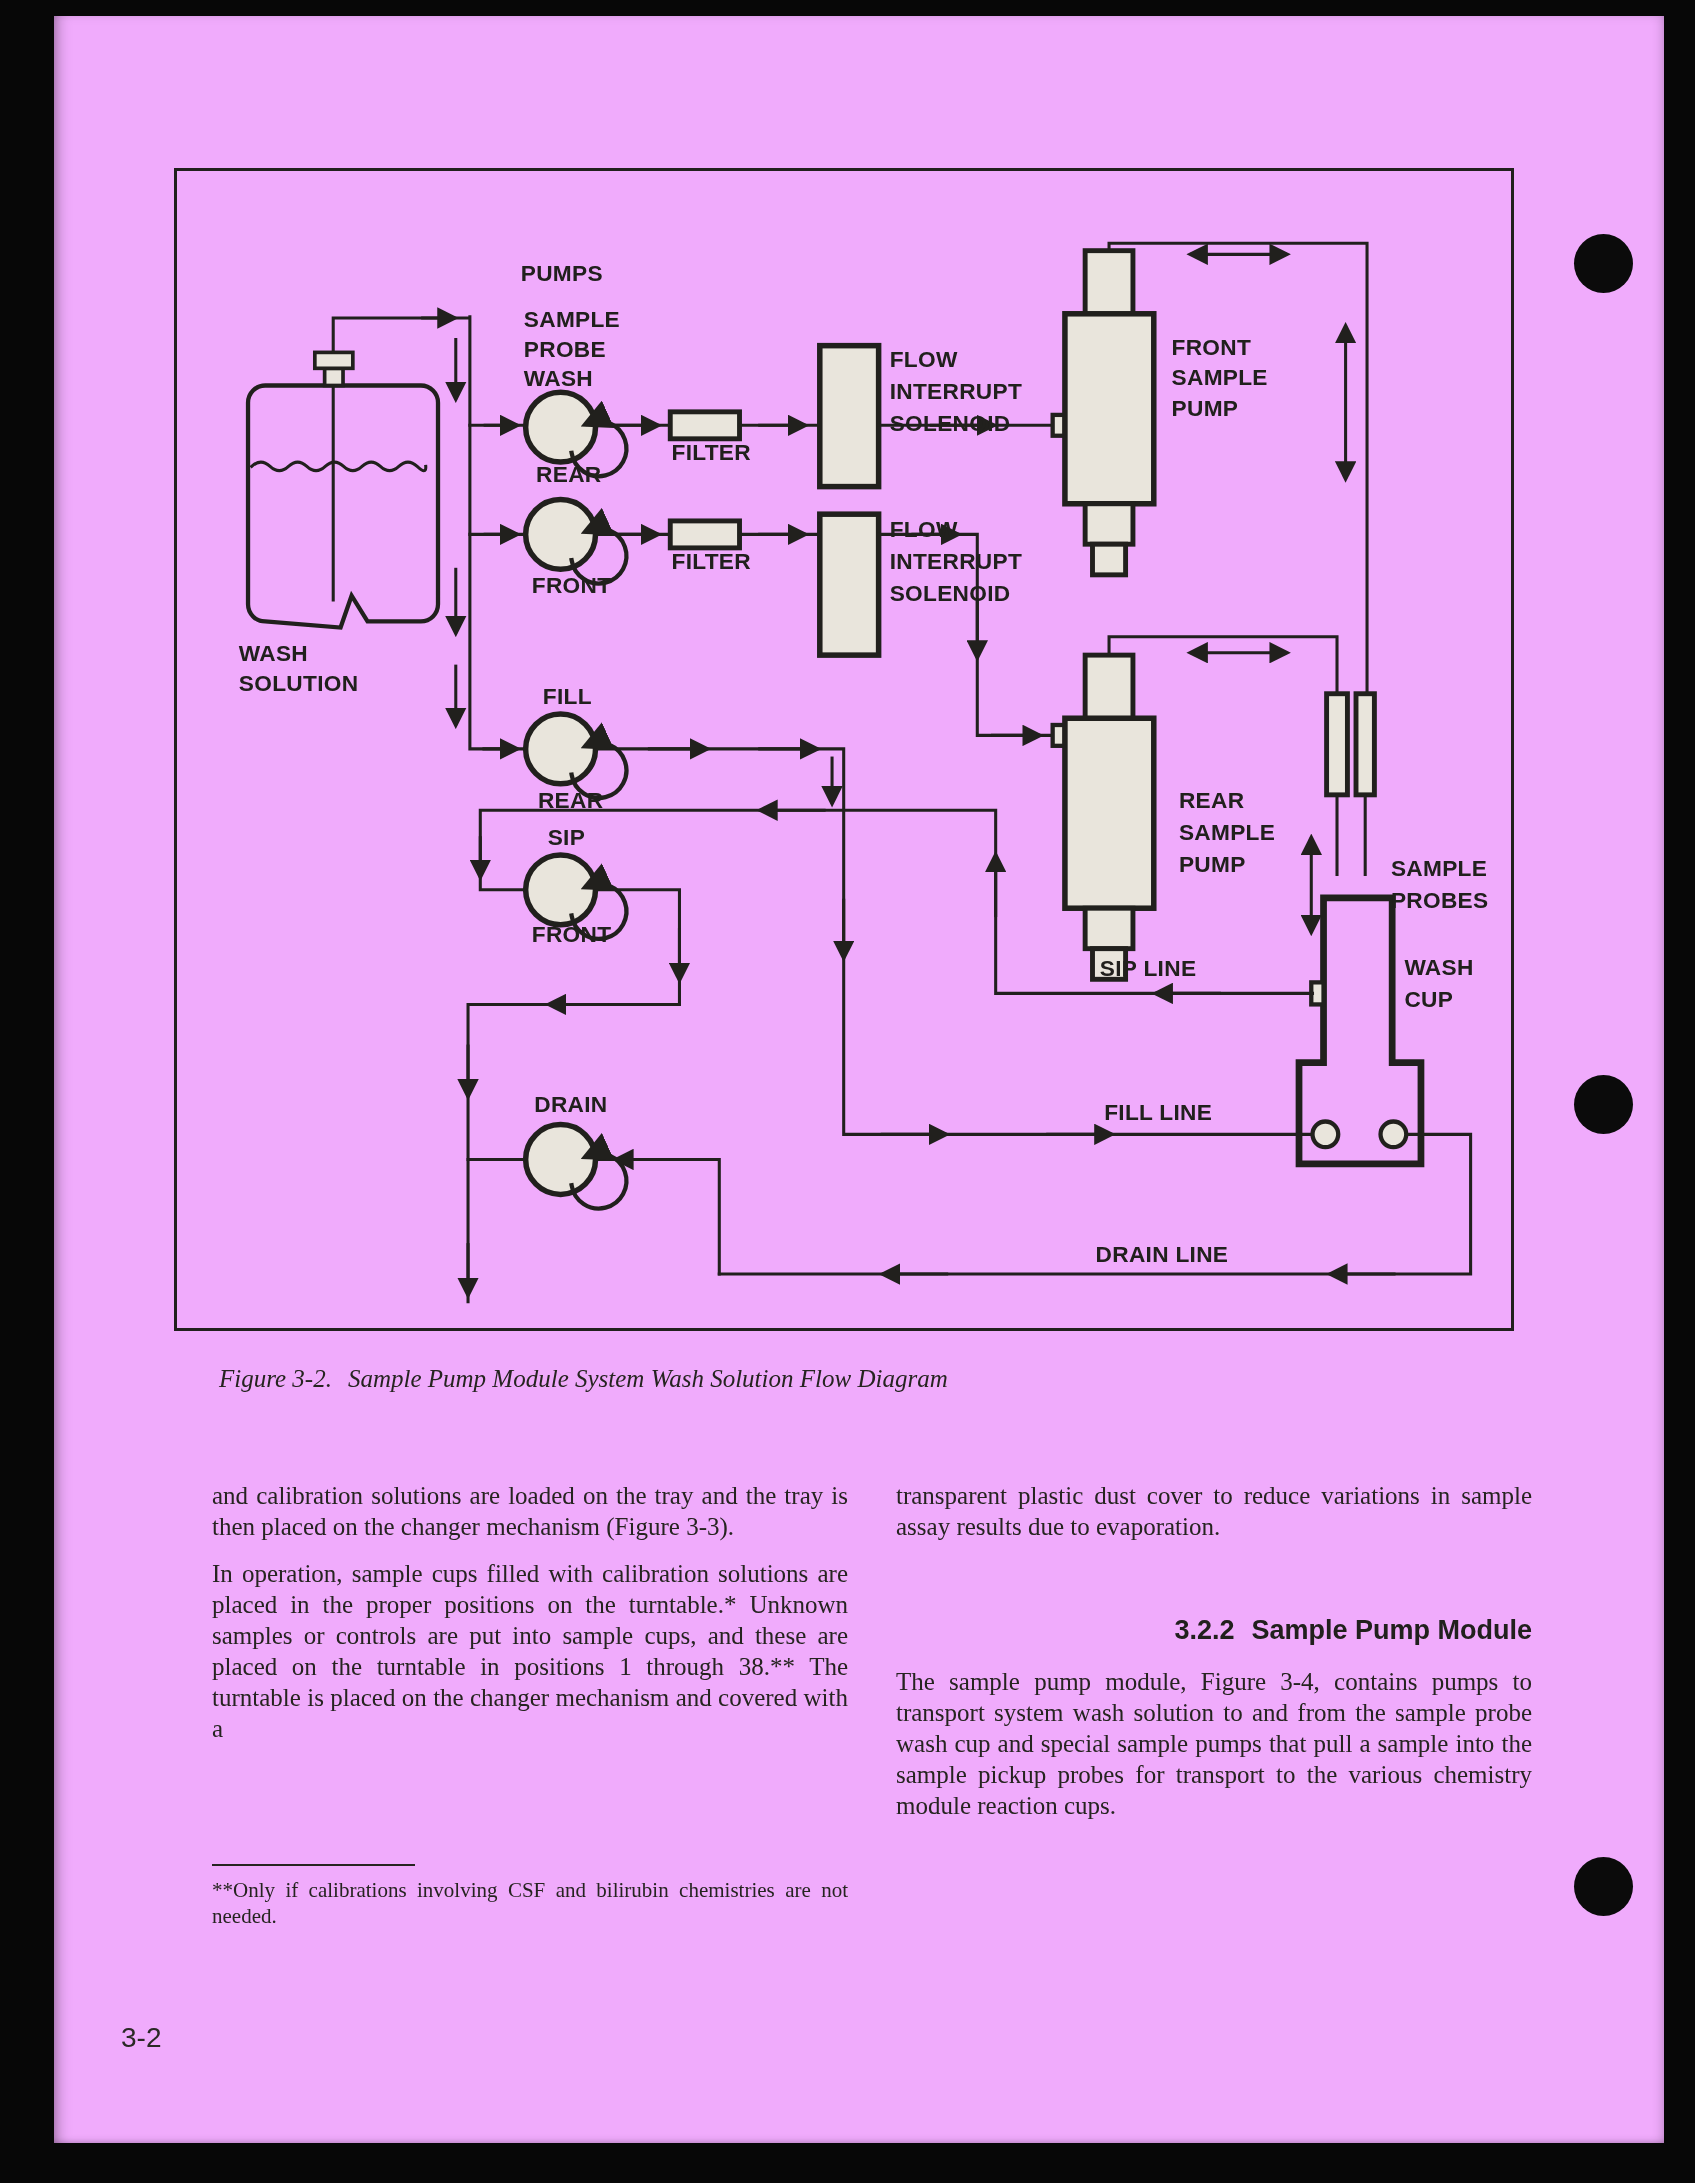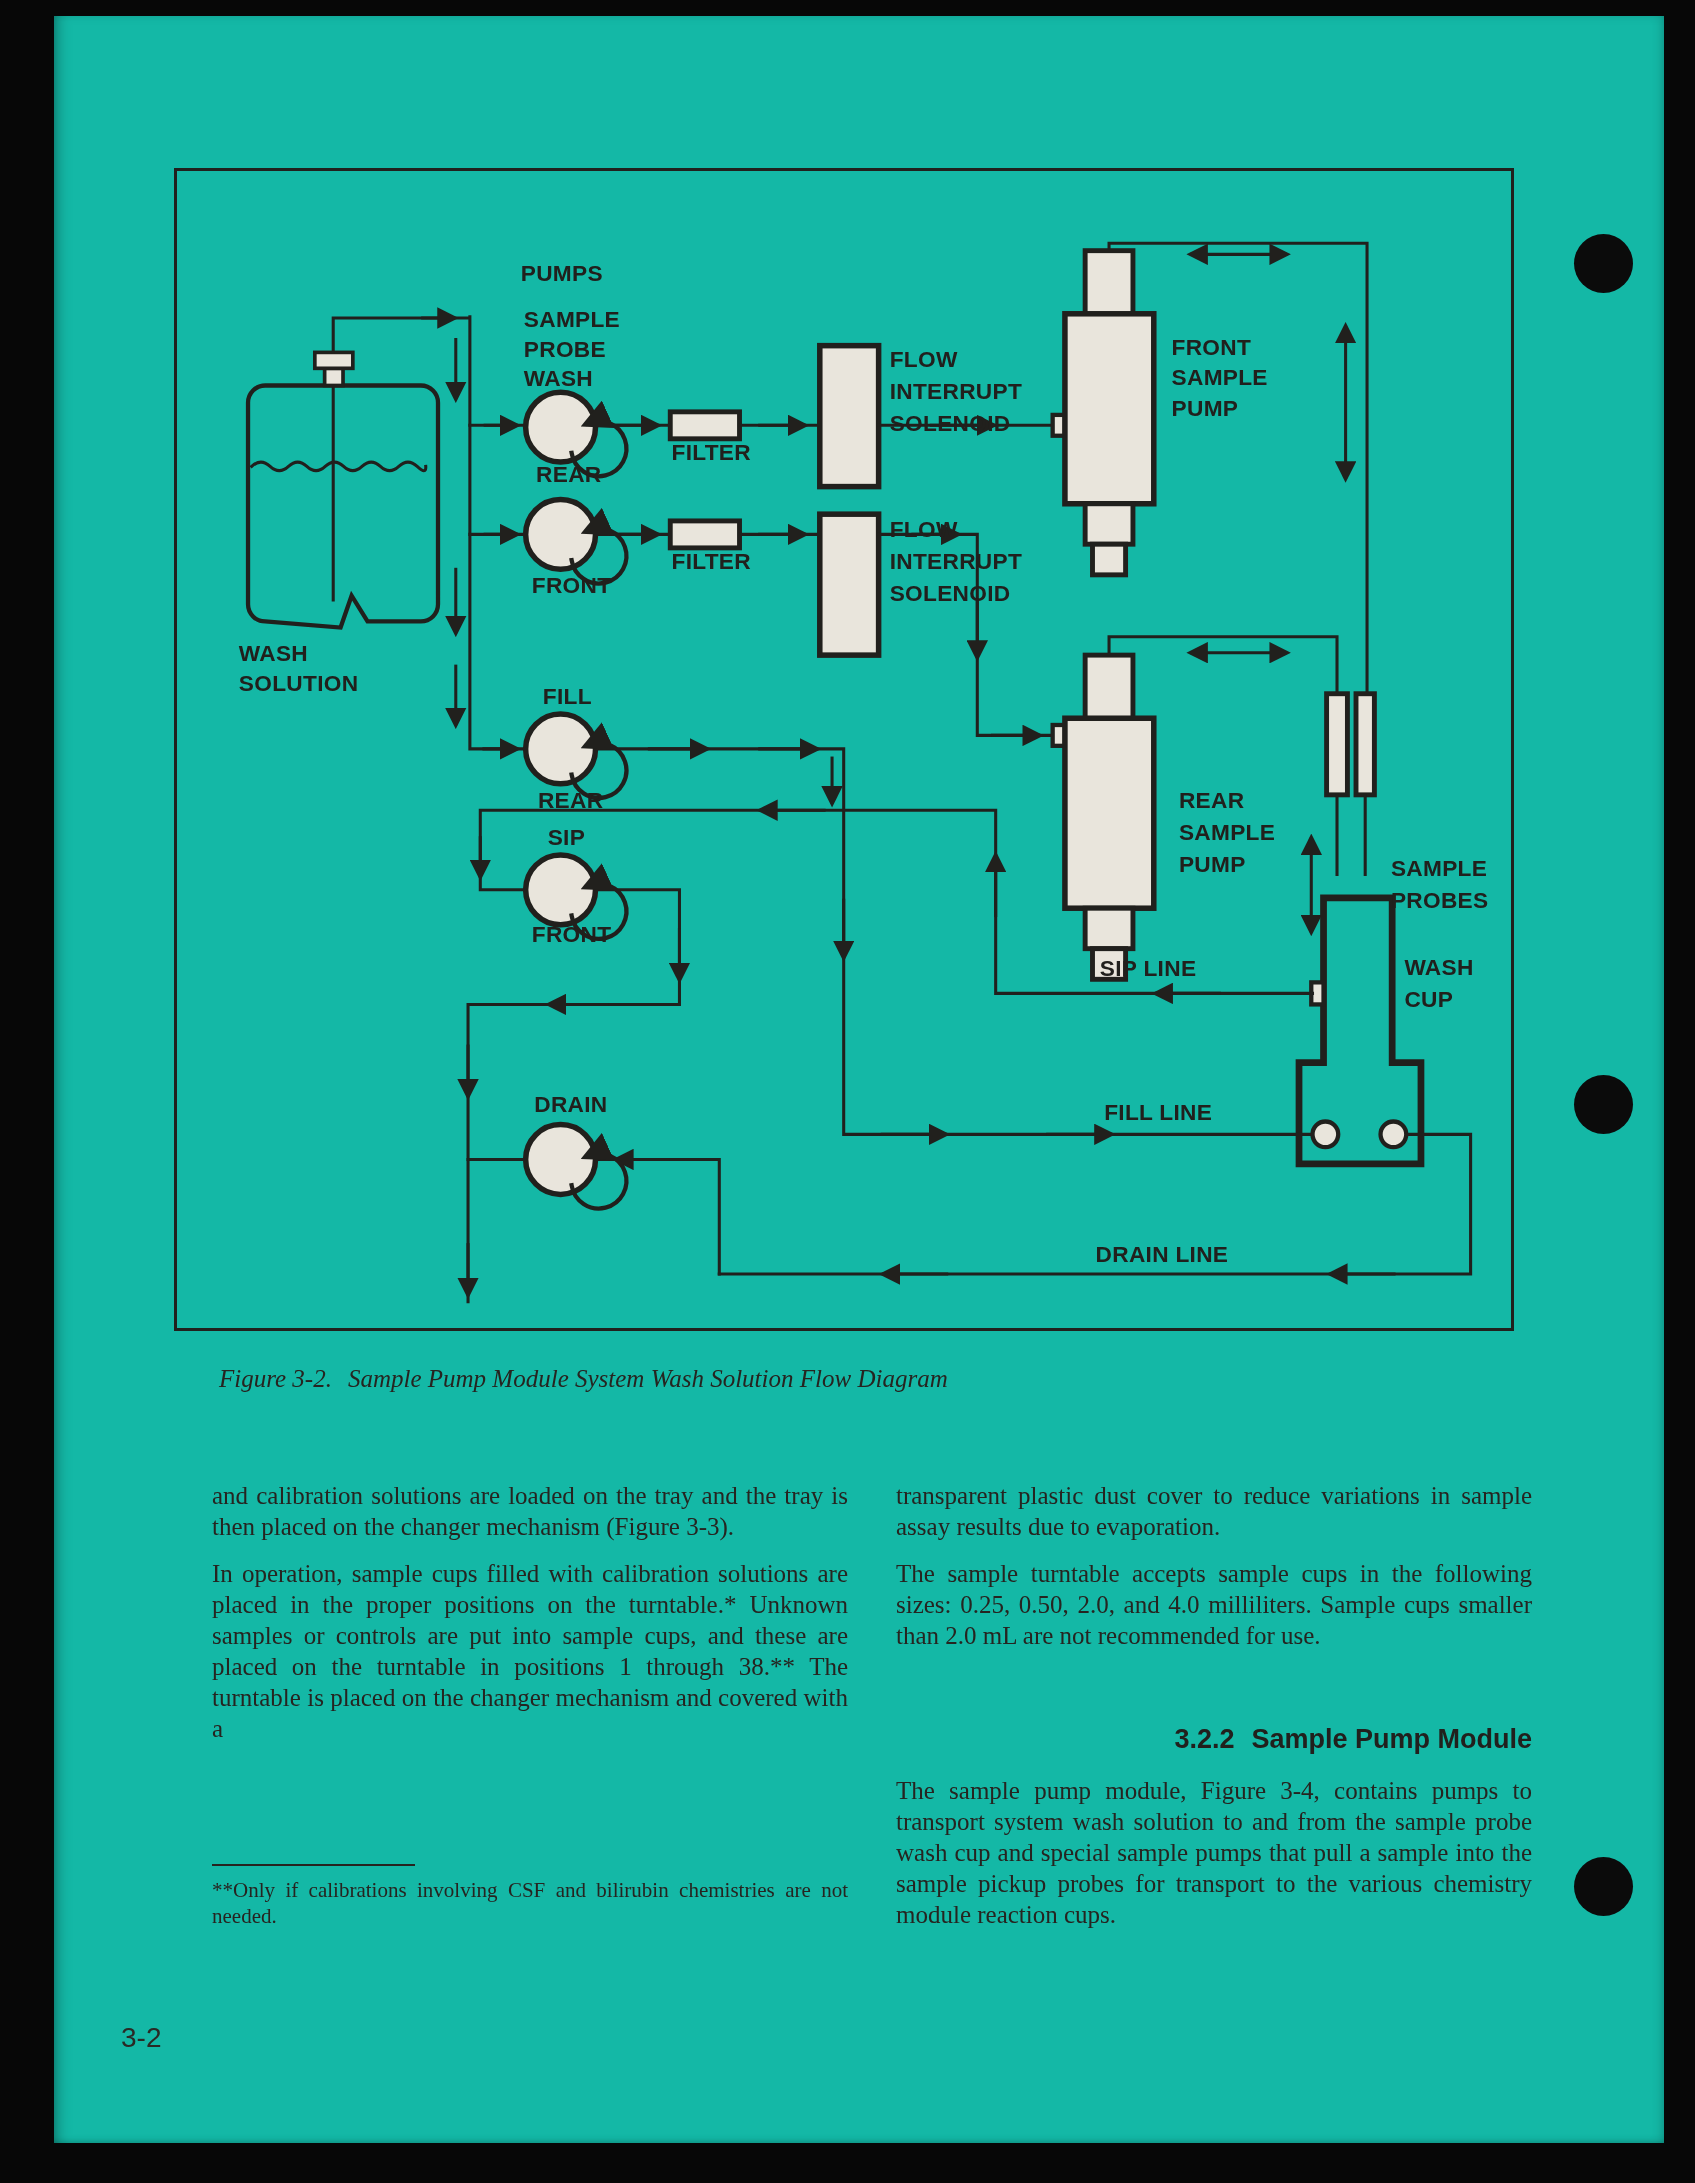--- a/index.html
+++ b/index.html
@@ -3,21 +3,21 @@
 <meta charset="utf-8">
 <style>
   html,body{margin:0;padding:0;}
   body{
     width:1695px;height:2183px;position:relative;overflow:hidden;
     background:#070707;
     font-family:"Liberation Serif", serif;
   }
   #paper{
     position:absolute;left:54px;top:16px;width:1610px;height:2127px;
-    background:#14b8a6;
+    background:#f0abfc;
     box-shadow: inset 10px 0 16px -10px rgba(0,0,0,.5), inset -7.4px 0 12.3px -8.6px rgba(0,0,0,.3), inset 0 -5px 8.6px -6.2px rgba(0,0,0,.25);
   }
   .hole{
     position:absolute;width:59px;height:59px;border-radius:50%;
     background:#0b0b0b;left:1574px;
   }
   #figure-box{
     position:absolute;left:120px;top:152px;width:1340px;height:1163px;
     box-sizing:border-box;border:3.1px solid #21201d;
   }
@@ -241,21 +241,20 @@
 
   <div id="col-left" class="col">
     <p>and calibration solutions are loaded on the tray and the tray is then placed on the changer mechanism (Figure 3-3).</p>
     <p>In operation, sample cups filled with calibration solutions are placed in the proper positions on the turntable.* Unknown samples or controls are put into sample cups, and these are placed on the turntable in positions 1 through 38.** The turntable is placed on the changer mechanism and covered with a</p>
     <div id="fn-rule"></div>
     <p class="footnote">**Only if calibrations involving CSF and bilirubin chemistries are not needed.</p>
   </div>
 
   <div id="col-right" class="col">
     <p>transparent plastic dust cover to reduce variations in sample assay results due to evaporation.</p>
-    <p>The sample turntable accepts sample cups in the following sizes: 0.25, 0.50, 2.0, and 4.0 milliliters. Sample cups smaller than 2.0 mL are not recommended for use.</p>
     <div id="section-heading">
       <span>3.2.2</span><span class="h-gap"></span><span>Sample Pump Module</span>
     </div>
     <p>The sample pump module, Figure 3-4, contains pumps to transport system wash solution to and from the sample probe wash cup and special sample pumps that pull a sample into the sample pickup probes for transport to the various chemistry module reaction cups.</p>
   </div>
 
   <div id="page-number">3-2</div>
 </div>
 
 <div class="hole" style="top:234px;"></div>

